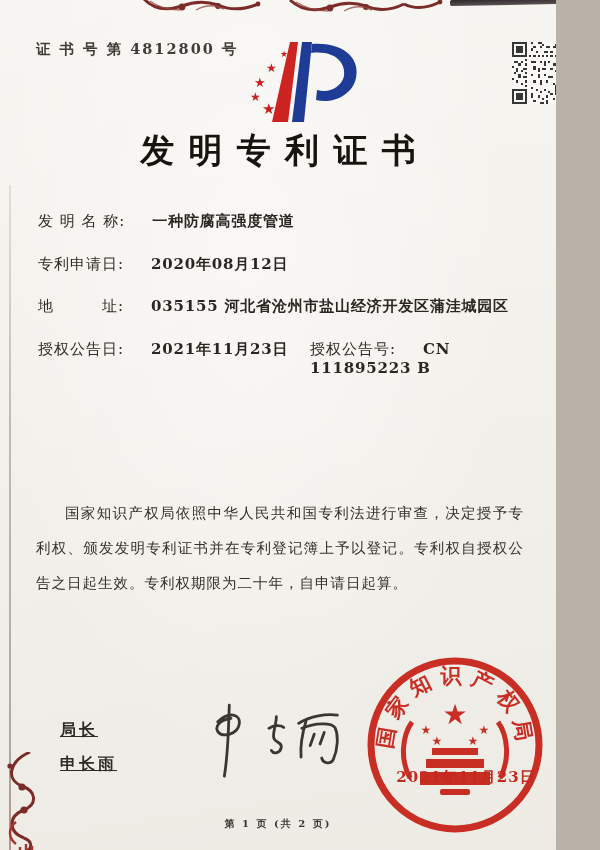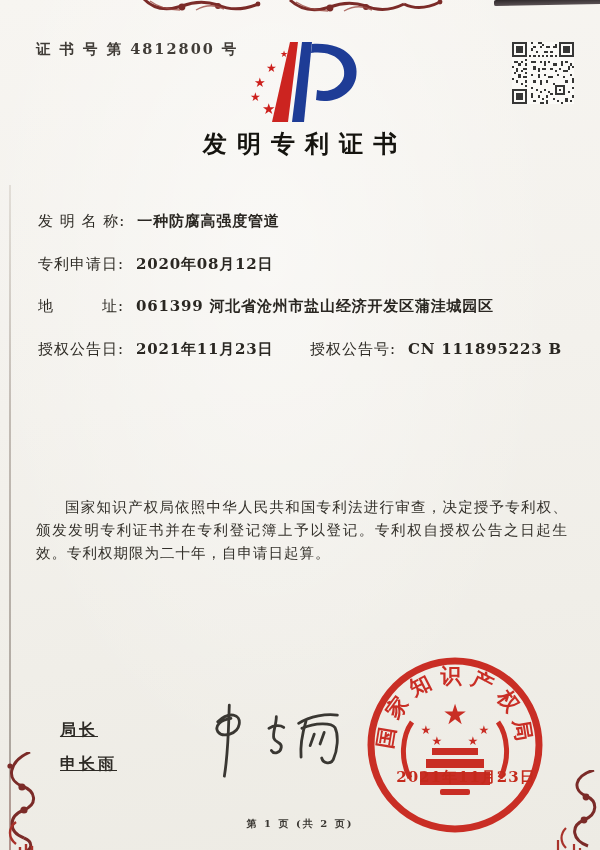--- a/index.html
+++ b/index.html
@@ -1,37 +1,37 @@
 <!DOCTYPE html>
 <html><head>
 <meta charset="utf-8">
 <style>
   html,body{margin:0;padding:0;background:#b9b2a8;}
   .page{
-    position:relative;width:600px;height:850px;overflow:hidden;
+    position:relative;width:556px;height:850px;overflow:hidden;
     background:
       radial-gradient(ellipse at 45% 30%, rgba(255,255,255,.45), rgba(255,255,255,0) 62%),
       linear-gradient(172deg,#f7f5f1 0%,#f3f1ec 45%,#edebe4 100%);
     font-family:"DejaVu Serif","Liberation Serif",serif;
     color:#36332e;
   }
   .cert-no{position:absolute;left:36px;top:40px;font-size:14.5px;letter-spacing:2px;
     color:#403c37;white-space:pre;font-weight:600;}
   .logo{position:absolute;left:228px;top:34px;width:150px;height:92px;}
   .logo .star{position:absolute;color:#cc1f1b;line-height:1;}
   .qr{position:absolute;left:512px;top:42px;width:62px;height:62px;opacity:.88;}
   .title{position:absolute;left:0;right:0;top:128px;margin:0;text-align:center;
-    font-size:24px;font-weight:700;color:#15140f;letter-spacing:.42em;text-indent:.42em;}
+    font-size:34px;font-weight:700;color:#15140f;letter-spacing:.42em;text-indent:.42em;}
   .fields{position:absolute;left:38px;top:212px;right:26px;}
   .field-row{position:relative;height:21px;margin-bottom:21.5px;font-size:15px;}
   .field-label{white-space:pre;font-weight:400;color:#2e2b25;letter-spacing:1px;}
-  .field-value{font-weight:700;color:#2a2722;margin-left:12px;letter-spacing:.8px;}
-  .pair2{position:absolute;left:272px;top:0;text-align:right;}
+  .field-value{font-weight:700;color:#2a2722;margin-left:27px;letter-spacing:.8px;}
+  .pair2{position:absolute;left:272px;top:0;}
   .paras{position:absolute;left:36px;right:32px;top:496px;}
-  .paras p{margin:0;text-indent:2em;font-size:14.5px;line-height:23px;
+  .paras p{margin:0;text-indent:2em;font-size:14.5px;line-height:35px;
     letter-spacing:1px;text-align:justify;color:#33302a;}
   .director{position:absolute;left:60px;top:720px;font-size:16px;font-weight:600;
     letter-spacing:3px;color:#2e2b26;}
   .director div{margin-bottom:13px;text-decoration:underline;}
   .signature{position:absolute;left:193px;top:694px;width:165px;height:95px;}
   .seal{position:absolute;left:360px;top:650px;width:190px;height:190px;opacity:.95;}
   .seal-date{position:absolute;left:380px;top:768px;width:172px;text-align:center;
     font-size:15px;font-weight:700;color:#c42a1c;letter-spacing:1px;
     font-family:"DejaVu Serif",serif;}
   .footer{position:absolute;left:0;right:0;top:817px;text-align:center;
@@ -142,21 +142,21 @@
   <h1 class="title">发明专利证书</h1>
 
   <div class="fields">
     <div class="field-row">
       <span class="field-label">发 明 名 称:</span><span class="field-value">一种防腐高强度管道</span>
     </div>
     <div class="field-row">
       <span class="field-label">专利申请日:</span><span class="field-value">2020年08月12日</span>
     </div>
     <div class="field-row">
-      <span class="field-label">地　　　址:</span><span class="field-value">061399 河北省沧州市盐山经济开发区蒲洼城园区</span>
+      <span class="field-label">地　　　址:</span><span class="field-value">035155 河北省沧州市盐山经济开发区蒲洼城园区</span>
     </div>
     <div class="field-row">
       <span class="field-label">授权公告日:</span><span class="field-value">2021年11月23日</span>
       <span class="pair2">
         <span class="field-label">授权公告号:</span><span class="field-value">CN 111895223 B</span>
       </span>
     </div>
   </div>
 
   <div class="paras">

